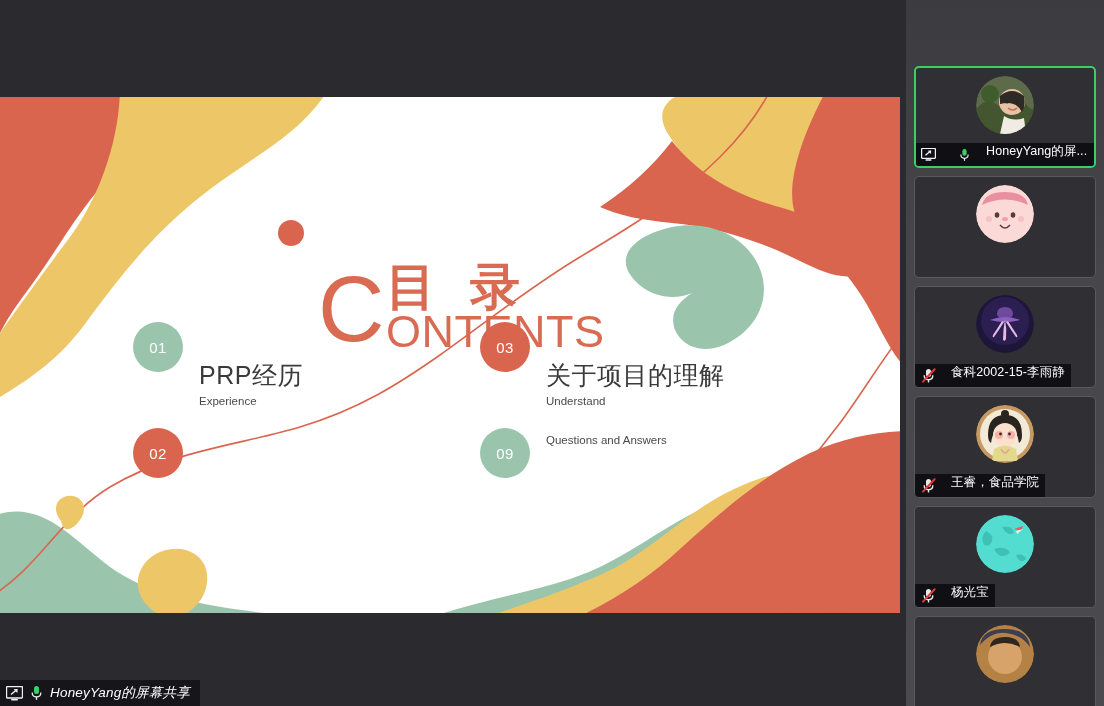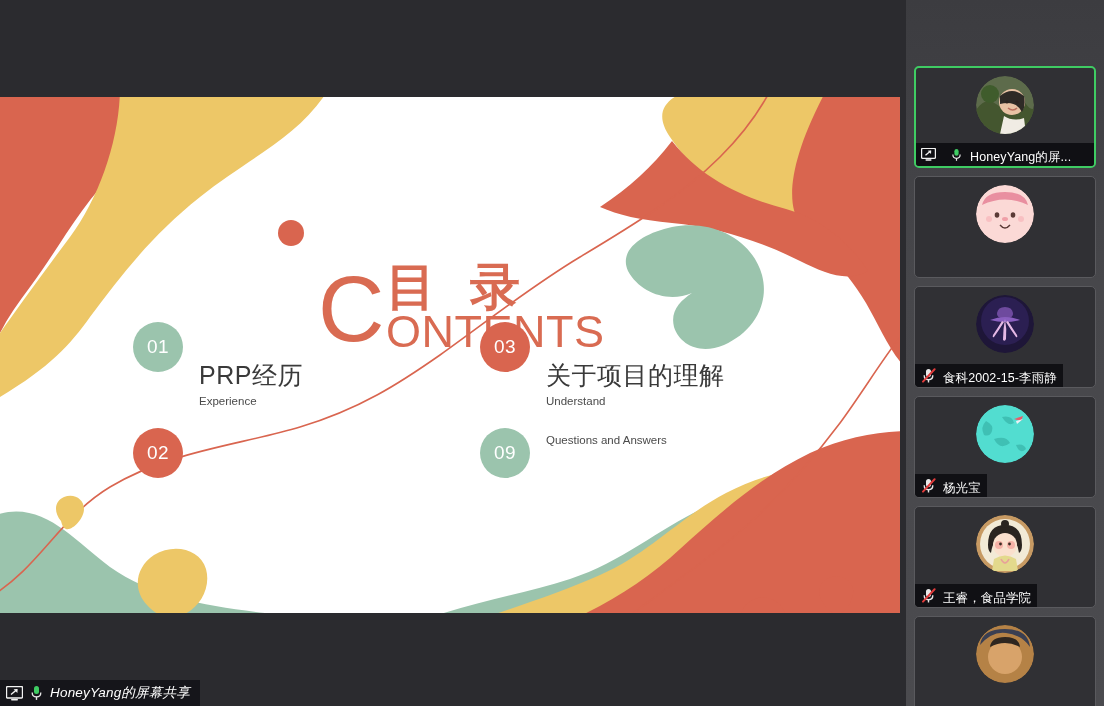--- a/index.html
+++ b/index.html
@@ -40,21 +40,21 @@
     position: absolute; left: 68px; top: 40px;
     font-size: 45px; line-height: 50px; font-weight: 400;
     color: #d96b52; letter-spacing: 0.5px;
   }
 
   
   .agenda-item { position: absolute; display: flex; align-items: flex-start; }
   .badge {
     width: 50px; height: 50px; border-radius: 50%;
     display: flex; align-items: center; justify-content: center;
-    color: #ffffff; font-size: 19px; font-weight: 400; letter-spacing: 0.5px;
+    color: #ffffff; font-size: 15px; font-weight: 400; letter-spacing: 0.5px;
     flex: 0 0 auto;
   }
   .badge.green { background: #9bc4ad; }
   .badge.red   { background: #d9654f; }
   .agenda-text { margin-left: 16px; padding-top: 1px; }
   .agenda-cn {
     font-size: 25px; line-height: 30px; color: #3a3a3a; font-weight: 500;
     white-space: nowrap; letter-spacing: 0.5px; margin-top: 37px;
   }
   .agenda-en {
@@ -85,21 +85,21 @@
     background: #303034; border: 1px solid #5a5a5e; border-radius: 5px;
     overflow: hidden;
   }
   .tile.active { border: 2px solid #3fcc63; }
   .tile-avatar {
     position: absolute; left: 50%; top: 8px; transform: translateX(-50%);
     width: 58px; height: 58px; border-radius: 50%; overflow: hidden;
   }
   .tile-label {
     position: absolute; left: 0; bottom: 0;
-    display: flex; align-items: flex-end; gap: 5px;
+    display: flex; align-items: flex-start; gap: 13px;
     background: #101014; height: 23px; padding-right: 6px; max-width: 100%;
   }
   .tile.active .tile-label { width: 100%; }
   .tile-name {
     color: #ffffff; font-size: 12.5px; white-space: nowrap;
     overflow: hidden; text-overflow: ellipsis; letter-spacing: 0.1px;
   }
   .host-chip {
     width: 22px; height: 23px; background: #e8822c;
     display: flex; align-items: center; justify-content: center; flex: 0 0 auto;
@@ -305,45 +305,20 @@
               <path d="M1 13.6 L12.6 1.2" stroke="#e03b3b" stroke-width="2" stroke-linecap="round"></path>
             </svg>
           </span>
           <span class="tile-name">食科2002-15-李雨静</span>
         </div>
       </div>
 
       <div class="tile">
         <div class="tile-avatar">
           <svg width="58" height="58" viewBox="0 0 58 58">
-            <circle cx="29" cy="29" r="29" fill="#52ddd0"></circle>
-            <path d="M10 16 q8 4 6 10 q-2 6 -8 4 q-4 -8 2 -14 Z" fill="#3fc0b4"></path>
-            <path d="M26 12 q10 -2 12 6 q-6 4 -12 -6 Z" fill="#3fc0b4"></path>
-            <path d="M18 34 q12 -4 16 4 q-10 8 -16 -4 Z" fill="#3fc0b4"></path>
-            <path d="M40 40 q8 -2 10 4 q-6 6 -10 -4 Z" fill="#3fc0b4"></path>
-            <path d="M38 14 l9 -3 l-2 5 Z" fill="#e85b6b"></path>
-            <path d="M40 16 l7 -2 l-6 5 Z" fill="#f0f0f5"></path>
-          </svg>
-        </div>
-        <div class="tile-label">
-          <span class="mic-chip" style="margin-left:5px;">
-            <svg width="14" height="15" viewBox="0 0 14 15">
-              <rect x="4" y="1" width="5" height="8" rx="2.5" fill="#e8e8e8"></rect>
-              <path d="M2.2 7.2 C2.2 10.2 4.2 11.7 6.5 11.7 C8.8 11.7 10.8 10.2 10.8 7.2" fill="none" stroke="#e8e8e8" stroke-width="1.4"></path>
-              <rect x="5.8" y="11.5" width="1.4" height="3" fill="#e8e8e8"></rect>
-              <path d="M1 13.6 L12.6 1.2" stroke="#e03b3b" stroke-width="2" stroke-linecap="round"></path>
-            </svg>
-          </span>
-          <span class="tile-name">杨光宝</span>
-        </div>
-      </div>
-
-      <div class="tile">
-        <div class="tile-avatar">
-          <svg width="58" height="58" viewBox="0 0 58 58">
             <circle cx="29" cy="29" r="29" fill="#c79a63"></circle>
             <circle cx="29" cy="29" r="25" fill="#f2ead6"></circle>
             <path d="M12 30 q0 -20 17 -20 q17 0 17 20 q0 6 -3 8 q-2 -16 -14 -16 q-12 0 -14 16 q-3 -2 -3 -8 Z" fill="#2a2420"></path>
             <circle cx="29" cy="9" r="4" fill="#2a2420"></circle>
             <circle cx="29" cy="30" r="12" fill="#fae0cd"></circle>
             <circle cx="23" cy="30" r="4" fill="#f4a9a0" opacity="0.85"></circle>
             <circle cx="35" cy="30" r="4" fill="#f4a9a0" opacity="0.85"></circle>
             <circle cx="24.5" cy="29" r="1.4" fill="#3a2a22"></circle>
             <circle cx="33.5" cy="29" r="1.4" fill="#3a2a22"></circle>
             <path d="M18 44 q11 -7 22 0 L42 56 L16 56 Z" fill="#e3d98c"></path>
@@ -359,20 +334,45 @@
               <path d="M1 13.6 L12.6 1.2" stroke="#e03b3b" stroke-width="2" stroke-linecap="round"></path>
             </svg>
           </span>
           <span class="tile-name">王睿，食品学院</span>
         </div>
       </div>
 
       <div class="tile">
         <div class="tile-avatar">
           <svg width="58" height="58" viewBox="0 0 58 58">
+            <circle cx="29" cy="29" r="29" fill="#52ddd0"></circle>
+            <path d="M10 16 q8 4 6 10 q-2 6 -8 4 q-4 -8 2 -14 Z" fill="#3fc0b4"></path>
+            <path d="M26 12 q10 -2 12 6 q-6 4 -12 -6 Z" fill="#3fc0b4"></path>
+            <path d="M18 34 q12 -4 16 4 q-10 8 -16 -4 Z" fill="#3fc0b4"></path>
+            <path d="M40 40 q8 -2 10 4 q-6 6 -10 -4 Z" fill="#3fc0b4"></path>
+            <path d="M38 14 l9 -3 l-2 5 Z" fill="#e85b6b"></path>
+            <path d="M40 16 l7 -2 l-6 5 Z" fill="#f0f0f5"></path>
+          </svg>
+        </div>
+        <div class="tile-label">
+          <span class="mic-chip" style="margin-left:5px;">
+            <svg width="14" height="15" viewBox="0 0 14 15">
+              <rect x="4" y="1" width="5" height="8" rx="2.5" fill="#e8e8e8"></rect>
+              <path d="M2.2 7.2 C2.2 10.2 4.2 11.7 6.5 11.7 C8.8 11.7 10.8 10.2 10.8 7.2" fill="none" stroke="#e8e8e8" stroke-width="1.4"></path>
+              <rect x="5.8" y="11.5" width="1.4" height="3" fill="#e8e8e8"></rect>
+              <path d="M1 13.6 L12.6 1.2" stroke="#e03b3b" stroke-width="2" stroke-linecap="round"></path>
+            </svg>
+          </span>
+          <span class="tile-name">杨光宝</span>
+        </div>
+      </div>
+
+      <div class="tile">
+        <div class="tile-avatar">
+          <svg width="58" height="58" viewBox="0 0 58 58">
             <circle cx="29" cy="29" r="29" fill="#b58246"></circle>
             <path d="M4 20 q12 -14 26 -12 q16 2 24 14 q-2 -18 -25 -18 q-23 0 -25 16 Z" fill="#3a3f52"></path>
             <circle cx="29" cy="32" r="17" fill="#d8a36a"></circle>
             <path d="M14 22 q15 -8 30 0 q-1 -10 -15 -10 q-14 0 -15 10 Z" fill="#2e2620"></path>
           </svg>
         </div>
       </div>
 
     </div>
   </div>

